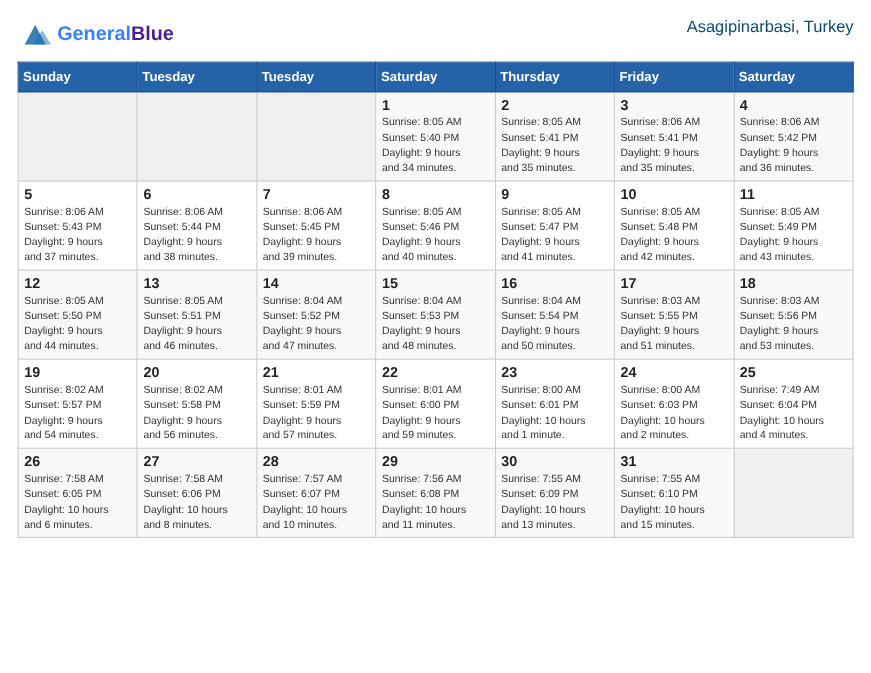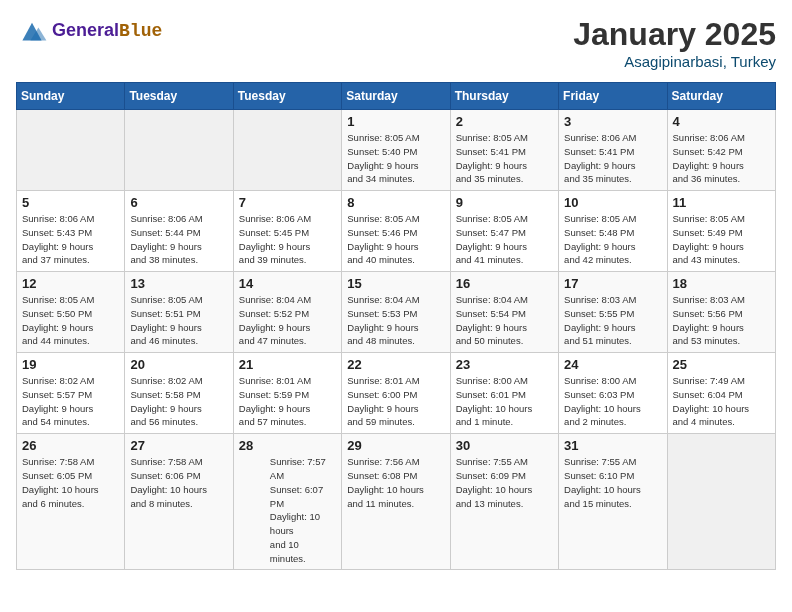--- a/index.html
+++ b/index.html
@@ -17,27 +17,26 @@
       margin-bottom: 12px;
     }
     .logo {
       display: flex;
       align-items: center;
       gap: 4px;
     }
     .logo-text-general {
       font-size: 18px;
       font-weight: bold;
-      color: #4c1d95;
+      color: #3b82f6;
     }
     .logo-text-blue {
       font-size: 18px;
       font-weight: bold;
-      color: #a16207;
-      font-family: Liberation Mono, monospace;
+      color: #4c1d95;
     }
     .logo-icon {
       width: 32px;
       height: 28px;
     }
     .title-area {
       text-align: right;
     }
     .month-title {
       font-size: 32px;
@@ -101,21 +100,20 @@
       <polygon points="8,30 20,8 32,30" fill="#1a6aad" opacity="0.85"></polygon>
       <polygon points="18,30 28,14 38,30" fill="#1a6aad" opacity="0.5"></polygon>
     </svg>
     <div>
       <div>
         <span class="logo-text-general">General</span><span class="logo-text-blue">Blue</span>
       </div>
     </div>
   </div>
   <div class="title-area">
-    <div class="month-title">January 2025</div>
     <div class="location-title">Asagipinarbasi, Turkey</div>
   </div>
 </div>
 
 <table>
   <thead>
     <tr>
     <th>Sunday</th>
         <th>Tuesday</th>
         <th>Tuesday</th>
@@ -322,21 +320,21 @@
         </td>
         <td>
           <span class="day-num">27</span>
           <div class="day-info" style="white-space: pre-line;">Sunrise: 7:58 AM
 Sunset: 6:06 PM
 Daylight: 10 hours
 and 8 minutes.</div>
         </td>
         <td>
           <span class="day-num">28</span>
-          <div class="day-info" style="white-space: pre-line; margin-left: 31px;">Sunrise: 7:57 AM
+          <div class="day-info" style="white-space: pre-line;">Sunrise: 7:57 AM
 Sunset: 6:07 PM
 Daylight: 10 hours
 and 10 minutes.</div>
         </td>
         <td>
           <span class="day-num">29</span>
           <div class="day-info" style="white-space: pre-line;">Sunrise: 7:56 AM
 Sunset: 6:08 PM
 Daylight: 10 hours
 and 11 minutes.</div>

